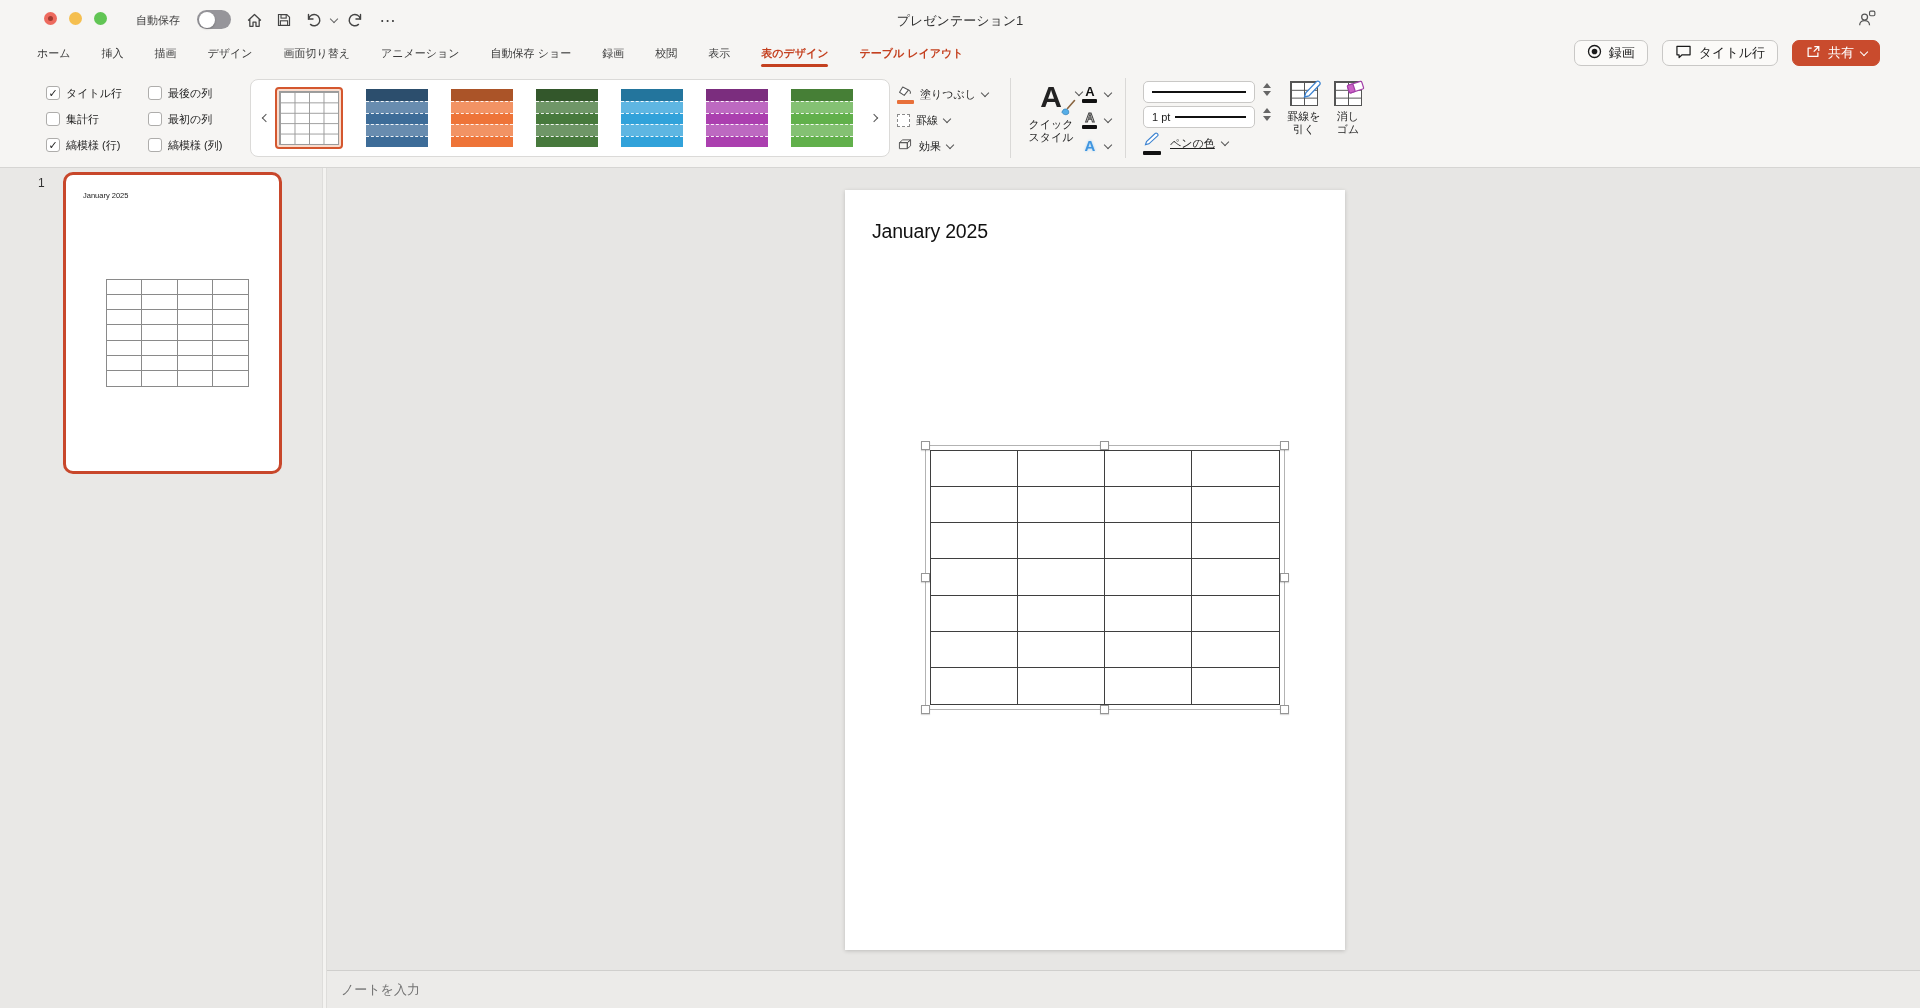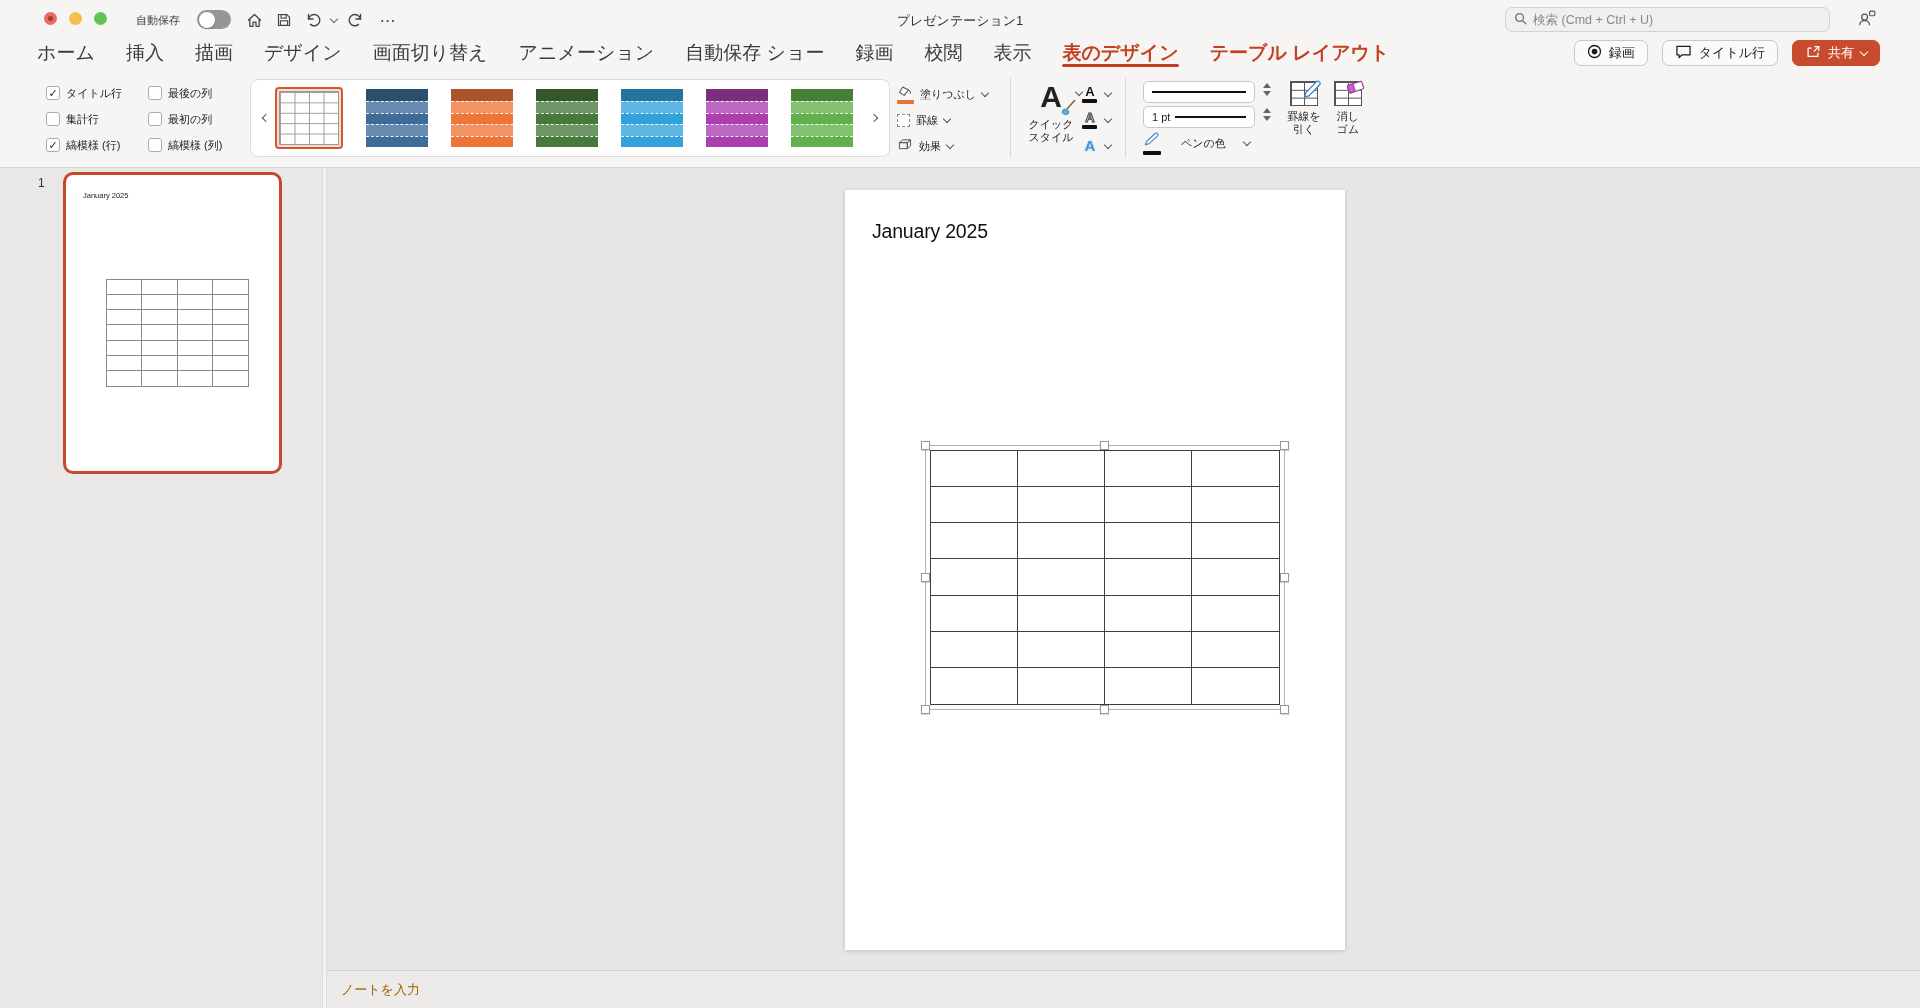--- a/index.html
+++ b/index.html
@@ -22,21 +22,21 @@
   .tb-icon { position:absolute; top:10px; width:20px; height:20px; display:flex; align-items:center; justify-content:center; color:#444; }
   .tb-ellipsis { font-size:16px; letter-spacing:1px; color:#444; }
   .win-title { position:absolute; left:50%; top:12px; transform:translateX(-50%); font-size:13px; color:#333; }
   .search-box { position:absolute; right:90px; top:7px; width:325px; height:25px; background:#f1f0ee; border:1px solid #d3d2d0; border-radius:7px; display:flex; align-items:center; padding:0 8px; gap:6px; }
   .search-box input { border:none; outline:none; background:transparent; font-size:12.5px; color:#333; width:100%; font-family:inherit; }
   .search-box input::placeholder { color:#8a8a8e; }
   .presence { position:absolute; right:44px; top:9px; }
   
   .tabrow { position:absolute; left:0; top:38px; width:100%; height:30px; }
   .tabs { position:absolute; left:37px; top:0; height:30px; display:flex; align-items:center; gap:31px; }
-  .tab { font-size:19px; color:#3b3b3b; white-space:nowrap; position:relative; height:30px; display:flex; align-items:center; cursor:default; }
+  .tab { font-size:11px; color:#3b3b3b; white-space:nowrap; position:relative; height:30px; display:flex; align-items:center; cursor:default; }
   .tab.contextual { color:#c4401f; font-weight:600; }
   .tab.active::after { content:""; position:absolute; left:0; right:0; bottom:1px; height:3px; border-radius:2px; background:#c4401f; }
   .tab-actions { position:absolute; right:40px; top:2px; display:flex; gap:14px; align-items:center; }
   .act-btn { height:26px; border:1px solid #c9c8c6; background:#fbfaf8; border-radius:7px; display:flex; align-items:center; gap:7px; padding:0 12px; font-size:13px; color:#1a1a1a; }
   .act-btn.share { background:#c94b2d; border-color:#c94b2d; color:#fff; }
   
   .ribbon { position:absolute; left:0; top:68px; width:100%; height:100px; background:#f6f5f3; border-bottom:1px solid #d6d5d3; }
   .chk-grid { position:absolute; left:46px; top:12px; display:grid; grid-template-rows:repeat(3,26px); grid-auto-flow:column; grid-auto-columns:102px; align-items:center; }
   .cb-item { display:flex; align-items:center; gap:6px; }
   .cb-box { width:14px; height:14px; border:1px solid #aeadab; border-radius:3px; background:#fff; display:flex; align-items:center; justify-content:center; font-size:11px; font-weight:700; color:#222; flex:0 0 auto; }
@@ -73,21 +73,21 @@
   .a-bar { height:3.5px; background:#111; margin-top:1.5px; border-radius:1px; }
   .a-outline { color:#f6f5f3; -webkit-text-stroke:1px #444; }
   .a-fx { color:#3f95e0; font-size:15px; text-shadow:0 0 3px #a5d2f3; }
   .line-ctrl { position:absolute; left:1143px; }
   .line-box { width:112px; height:22px; background:#fff; border:1px solid #c9c8c6; border-radius:5px; display:flex; align-items:center; padding:0 8px; gap:5px; }
   .line-sample { height:2px; background:#111; flex:1; }
   .pt-label { font-size:11px; color:#222; white-space:nowrap; }
   .stepper { position:absolute; left:120px; top:2px; display:flex; flex-direction:column; gap:3px; align-items:center; }
   .st-up { width:0; height:0; border-left:4px solid transparent; border-right:4px solid transparent; border-bottom:5px solid #666; }
   .st-dn { width:0; height:0; border-left:4px solid transparent; border-right:4px solid transparent; border-top:5px solid #666; }
-  .pen-row { position:absolute; left:1143px; top:64px; display:flex; align-items:center; gap:18px; }
+  .pen-row { position:absolute; left:1143px; top:64px; display:flex; align-items:center; gap:7px;text-decoration:underline; }
   .pen-icon { width:20px; }
   .pen-bar { height:3.5px; background:#111; border-radius:1px; margin-top:0px; }
   .tool-btn { position:absolute; top:13px; width:42px; text-align:center; }
   .tool-icon { position:relative; width:28px; height:25px; margin:0 auto; border:1.2px solid #555; background:#fff;
     background-image:linear-gradient(to right,#555 1px,transparent 1px),linear-gradient(to bottom,#555 1px,transparent 1px);
     background-size:50% 34%; }
   .tool-icon svg { position:absolute; }
   .tool-label { margin-top:4px; font-size:11px; line-height:13px; color:#1f1f1f; }
   
   .main { position:absolute; left:0; top:168px; width:100%; height:840px; background:#e7e6e4; }
@@ -106,21 +106,21 @@
   .table-frame { position:absolute; left:80px; top:255px; width:360px; height:265px; border:1px solid #b3b3b3; }
   .slide-table { position:absolute; inset:4px; display:grid; grid-template-columns:repeat(4,1fr); grid-template-rows:repeat(7,1fr); border:1px solid #3f3f3f; }
   .slide-table > div { border-right:1px solid #3f3f3f; border-bottom:1px solid #3f3f3f; }
   .slide-table > div:nth-child(4n) { border-right:none; }
   .slide-table > div:nth-child(n+25) { border-bottom:none; }
   .handle { position:absolute; width:9px; height:9px; background:#fff; border:1px solid #969696; box-shadow:0 1px 1px rgba(0,0,0,.15); }
   .h-tl{left:-5px;top:-5px;} .h-tc{left:calc(50% - 5px);top:-5px;} .h-tr{right:-5px;top:-5px;}
   .h-ml{left:-5px;top:calc(50% - 5px);} .h-mr{right:-5px;top:calc(50% - 5px);}
   .h-bl{left:-5px;bottom:-5px;} .h-bc{left:calc(50% - 5px);bottom:-5px;} .h-br{right:-5px;bottom:-5px;}
   .notes-bar { position:absolute; left:327px; bottom:0; right:0; height:38px; background:#ecebe9; border-top:1px solid #d0cfcd; display:flex; align-items:center; padding-left:14px; }
-  .notes-ph { font-size:13px; color:#a16207; }
+  .notes-ph { font-size:13px; color:#737373; }
 </style>
 </head>
 <body>
 
 <div class="titlebar">
   <span class="tl-dot tl-red"></span>
   <span class="tl-dot tl-yellow"></span>
   <span class="tl-dot tl-green"></span>
   <span class="autosave-label">自動保存</span>
   <div class="toggle">
@@ -151,29 +151,20 @@
   <div class="tb-icon" style="left:346px">
     <svg width="18" height="18" viewBox="0 0 18 18">
         <path d="M13.5 3.5 V8 H9" fill="none" stroke="#444" stroke-width="1.4" stroke-linecap="round"></path>
         <path d="M13.3 8 A5.6 5.6 0 1 0 11.5 13.4" fill="none" stroke="#444" stroke-width="1.4" stroke-linecap="round"></path>
       </svg>
   </div>
   <div class="tb-icon tb-ellipsis" style="left:378px">⋯</div>
 
   <div class="win-title">プレゼンテーション1</div>
 
-  <div class="search-box">
-    <span>
-      <svg width="13" height="13" viewBox="0 0 14 14">
-          <circle cx="6" cy="6" r="4.2" fill="none" stroke="#6e6e73" stroke-width="1.4"></circle>
-          <line x1="9.3" y1="9.3" x2="12.6" y2="12.6" stroke="#6e6e73" stroke-width="1.4" stroke-linecap="round"></line>
-        </svg>
-    </span>
-    <input type="text" placeholder="検索 (Cmd + Ctrl + U)" style="">
-  </div>
   <div class="presence">
     <svg width="19" height="18" viewBox="0 0 20 18">
         <circle cx="8" cy="8" r="3.1" fill="none" stroke="#555" stroke-width="1.3"></circle>
         <path d="M2.8 16.5 c0-3.1 2.4-4.8 5.2-4.8 s5.2 1.7 5.2 4.8" fill="none" stroke="#555" stroke-width="1.3"></path>
         <rect x="13.2" y="1.8" width="5.6" height="4.8" rx="1.3" fill="none" stroke="#555" stroke-width="1.2"></rect>
       </svg>
   </div>
 </div>
 
 <div class="tabrow">

